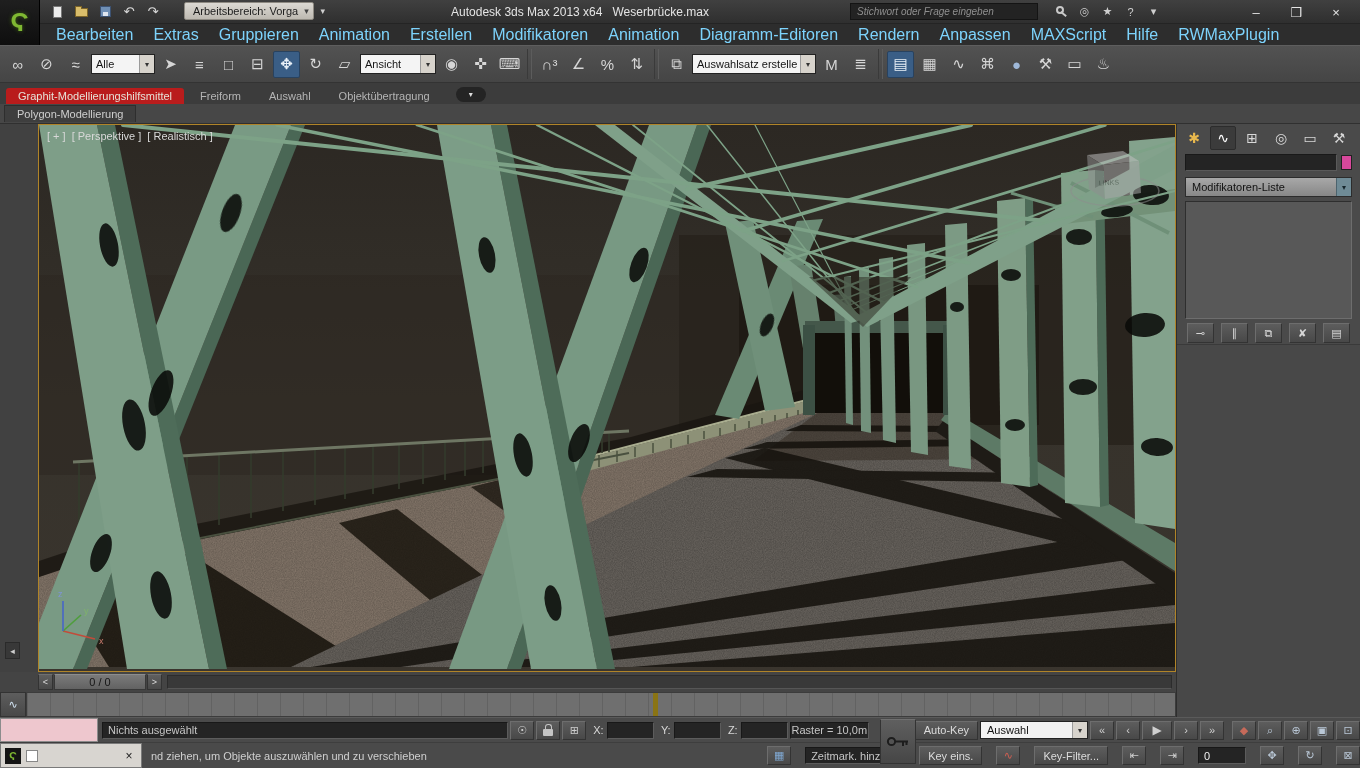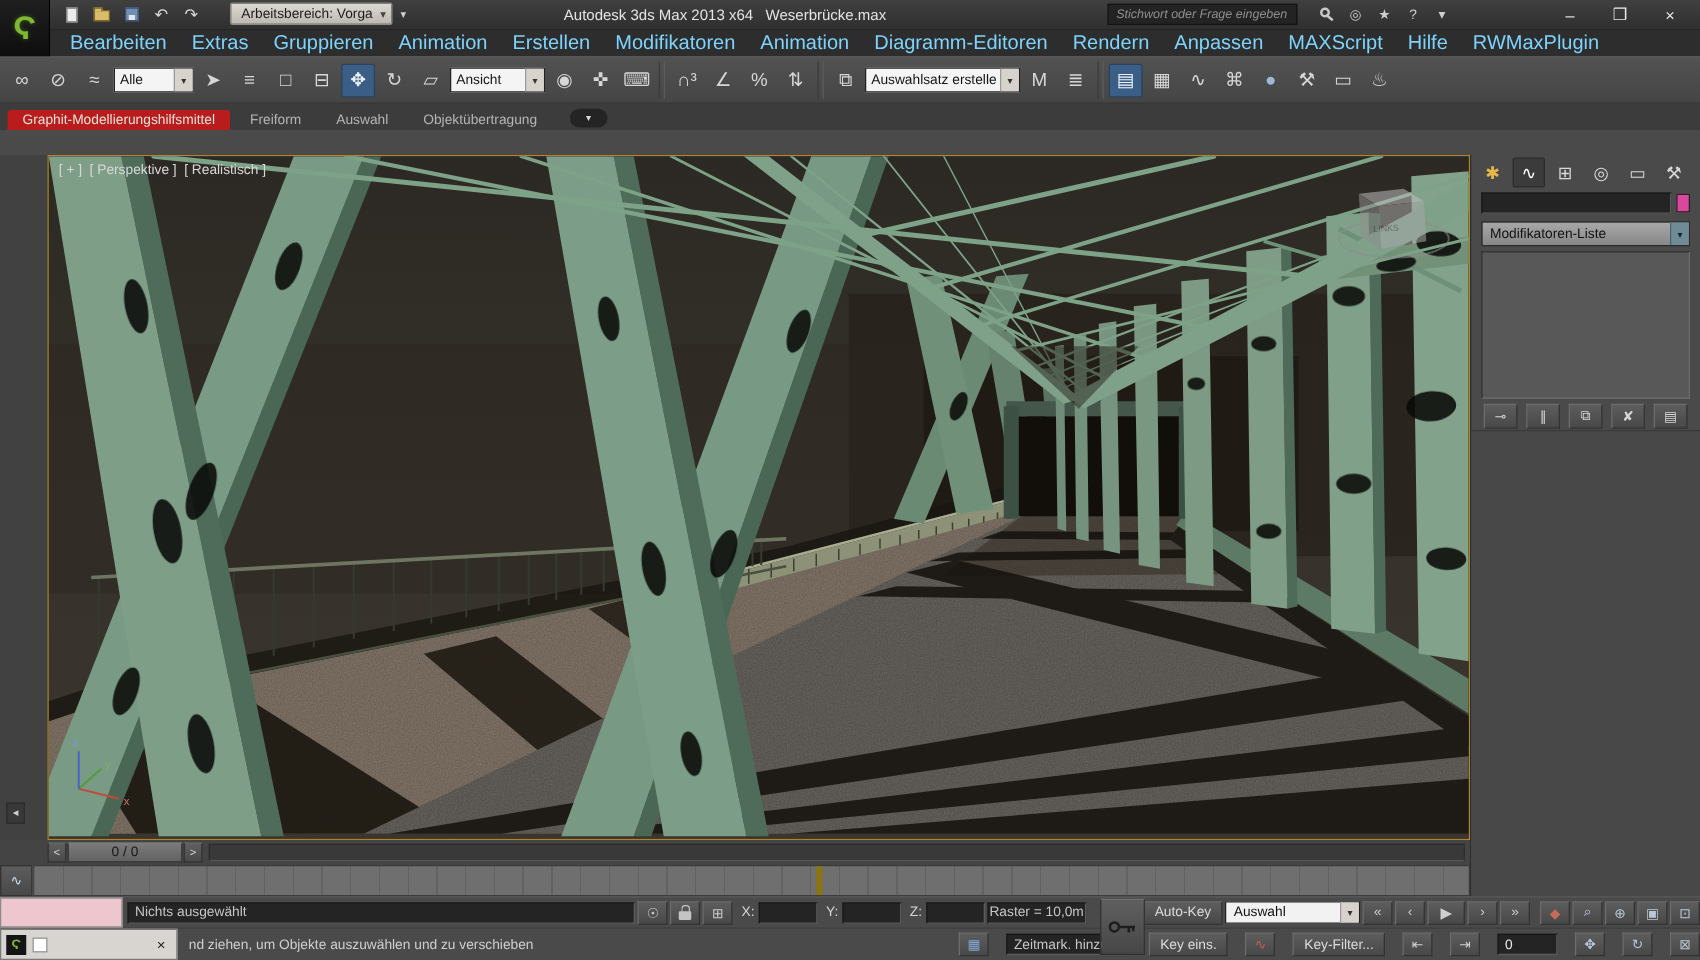--- a/index.html
+++ b/index.html
@@ -15,21 +15,21 @@
         border-right:1px solid #000;display:flex;align-items:center;justify-content:center;z-index:9}
   .logo span{font-size:26px;font-weight:bold;color:#7fb832;text-shadow:0 0 4px #3c5e12}
   .qa{position:absolute;left:46px;top:2px;display:flex;align-items:center;gap:2px}
   .qbtn{width:22px;height:19px;display:flex;align-items:center;justify-content:center;border-radius:2px;color:#d9d9d9;font-size:13px}
   .wsp{height:18px;margin-left:6px;background:linear-gradient(#dcd9d3,#bdb9b1);color:#1c1c1c;
        display:flex;align-items:center;padding:0 4px 0 8px;border:1px solid #8e8a82;border-radius:2px}
   .wsp i{font-style:normal;margin-left:6px;font-size:9px;color:#444}
   .wspbtn{width:14px;height:18px;display:flex;align-items:center;justify-content:center;font-size:9px;color:#cfcfcf}
   .titles{position:absolute;left:300px;right:500px;top:0;height:24px;display:flex;align-items:center;justify-content:center;gap:10px;white-space:nowrap}
   .titles span{color:#e4e4e4;font-size:12px}
-  .search{position:absolute;right:322px;top:3px;width:152px;height:17px;background:#232323;border:1px solid #141414;
+  .search{position:absolute;right:322px;top:3px;width:188px;height:17px;background:#232323;border:1px solid #141414;
           color:#d0d0d0;font-style:italic;font-size:10px;padding:0 6px;font-family:"Liberation Sans","DejaVu Sans",sans-serif}
   .search::placeholder{color:#8f8f8f}
   .infoicons{position:absolute;right:196px;top:2px;display:flex;align-items:center;gap:2px}
   .ibtn{width:21px;height:19px;display:flex;align-items:center;justify-content:center;color:#cfcfcf;font-size:11px}
   .wc{position:absolute;right:4px;top:0;display:flex;height:24px}
   .wcb{width:40px;display:flex;align-items:center;justify-content:center;color:#e6e6e6;font-size:13px}
 
   
   .ci{position:relative;display:inline-block}
   .ci[data-icon="search"]{width:8px;height:8px;border:2px solid #c9c9c9;border-radius:50%;margin:0 4px 3px 0}
@@ -333,20 +333,23 @@
         <span class="rtab" data-name="ribbon-tab-graphit-modellierungshilfsmittel" data-active="true">Graphit-Modellierungshilfsmittel</span>
 
         <span class="rtab" data-name="ribbon-tab-freiform">Freiform</span>
 
         <span class="rtab" data-name="ribbon-tab-auswahl">Auswahl</span>
 
         <span class="rtab" data-name="ribbon-tab-objektuebertragung">Objektübertragung</span>
       </span>
     <span class="rpill" data-name="ribbon-display-toggle">▾</span>
   </div>
+  <div class="rsub" data-name="ribbon-panel-row">
+    <span class="rsubtab" data-name="ribbon-tab-polygon-modellierung">Polygon-Modellierung</span>
+  </div>
 
   <div class="gutter" data-name="left-gutter">
     <span class="garrow" data-name="panel-expand-button">◂</span>
   </div>
 
   <div class="viewport" data-name="viewport-perspective">
     <svg class="scene" viewBox="0 0 1136 546" preserveAspectRatio="none" data-name="bridge-3d-render">
       <defs>
         <linearGradient id="bgg" x1="0" y1="0" x2="0" y2="1">
           <stop offset="0" stop-color="#2c2823"></stop>

